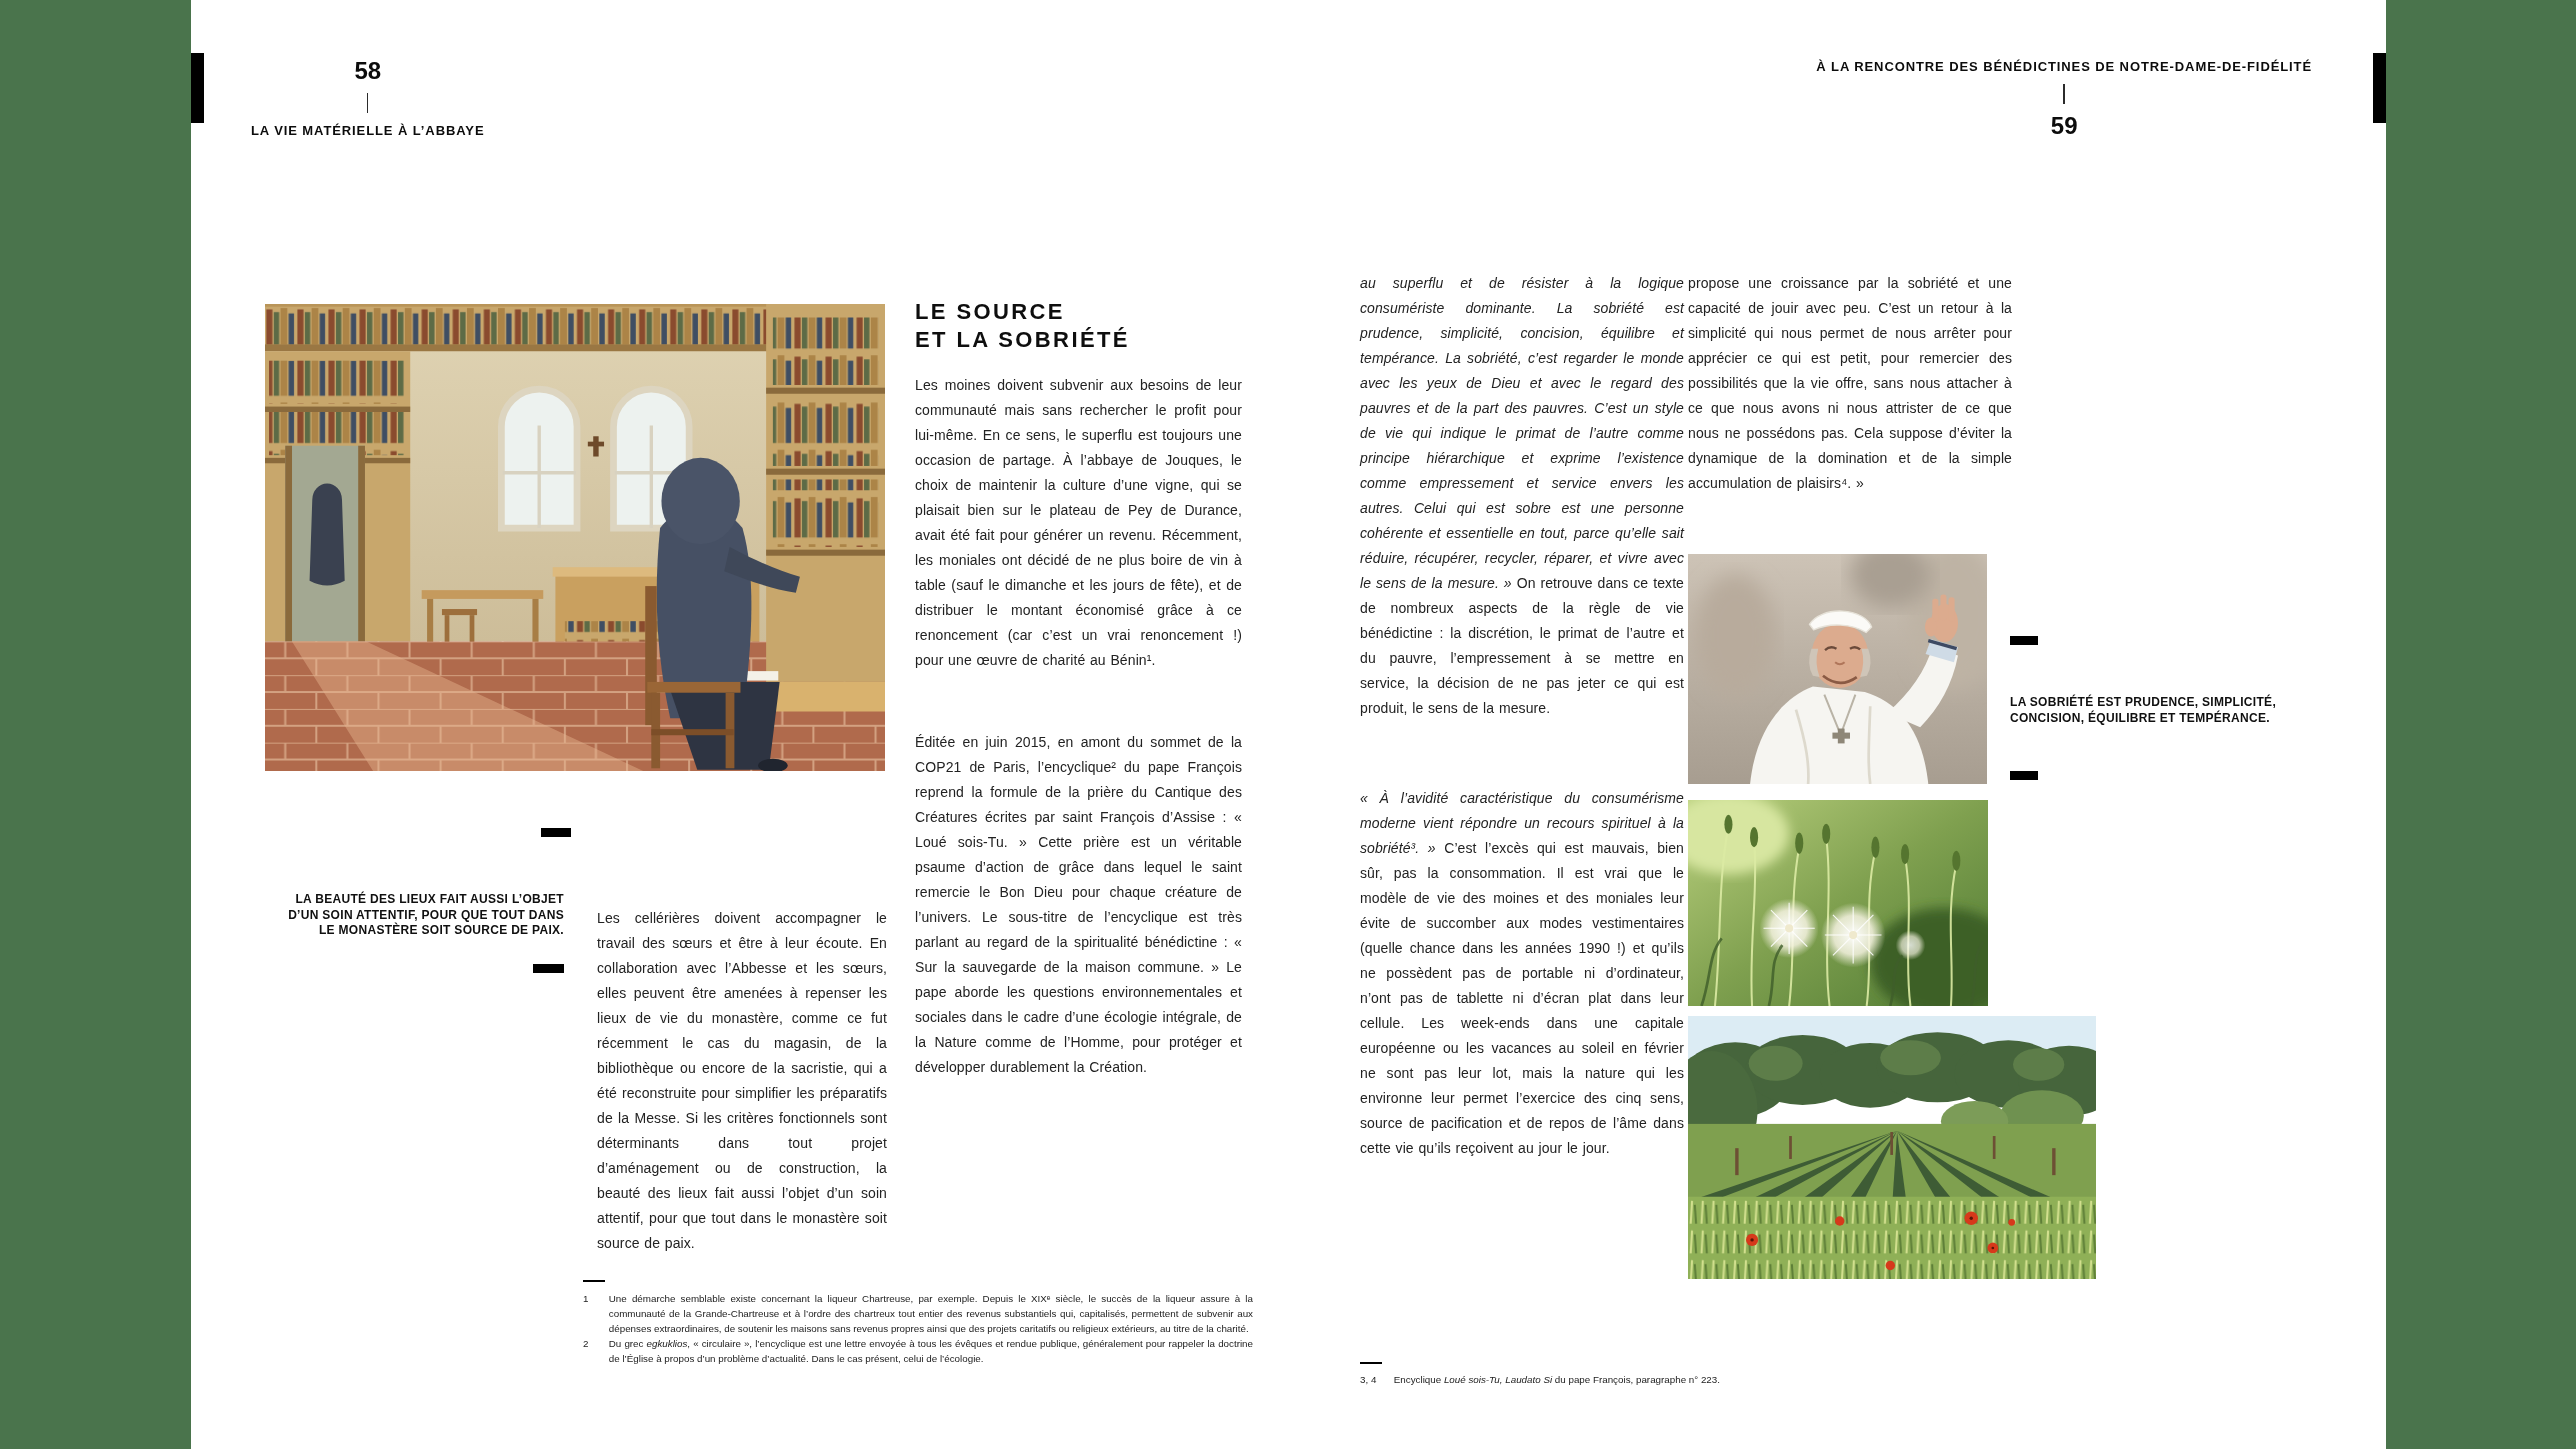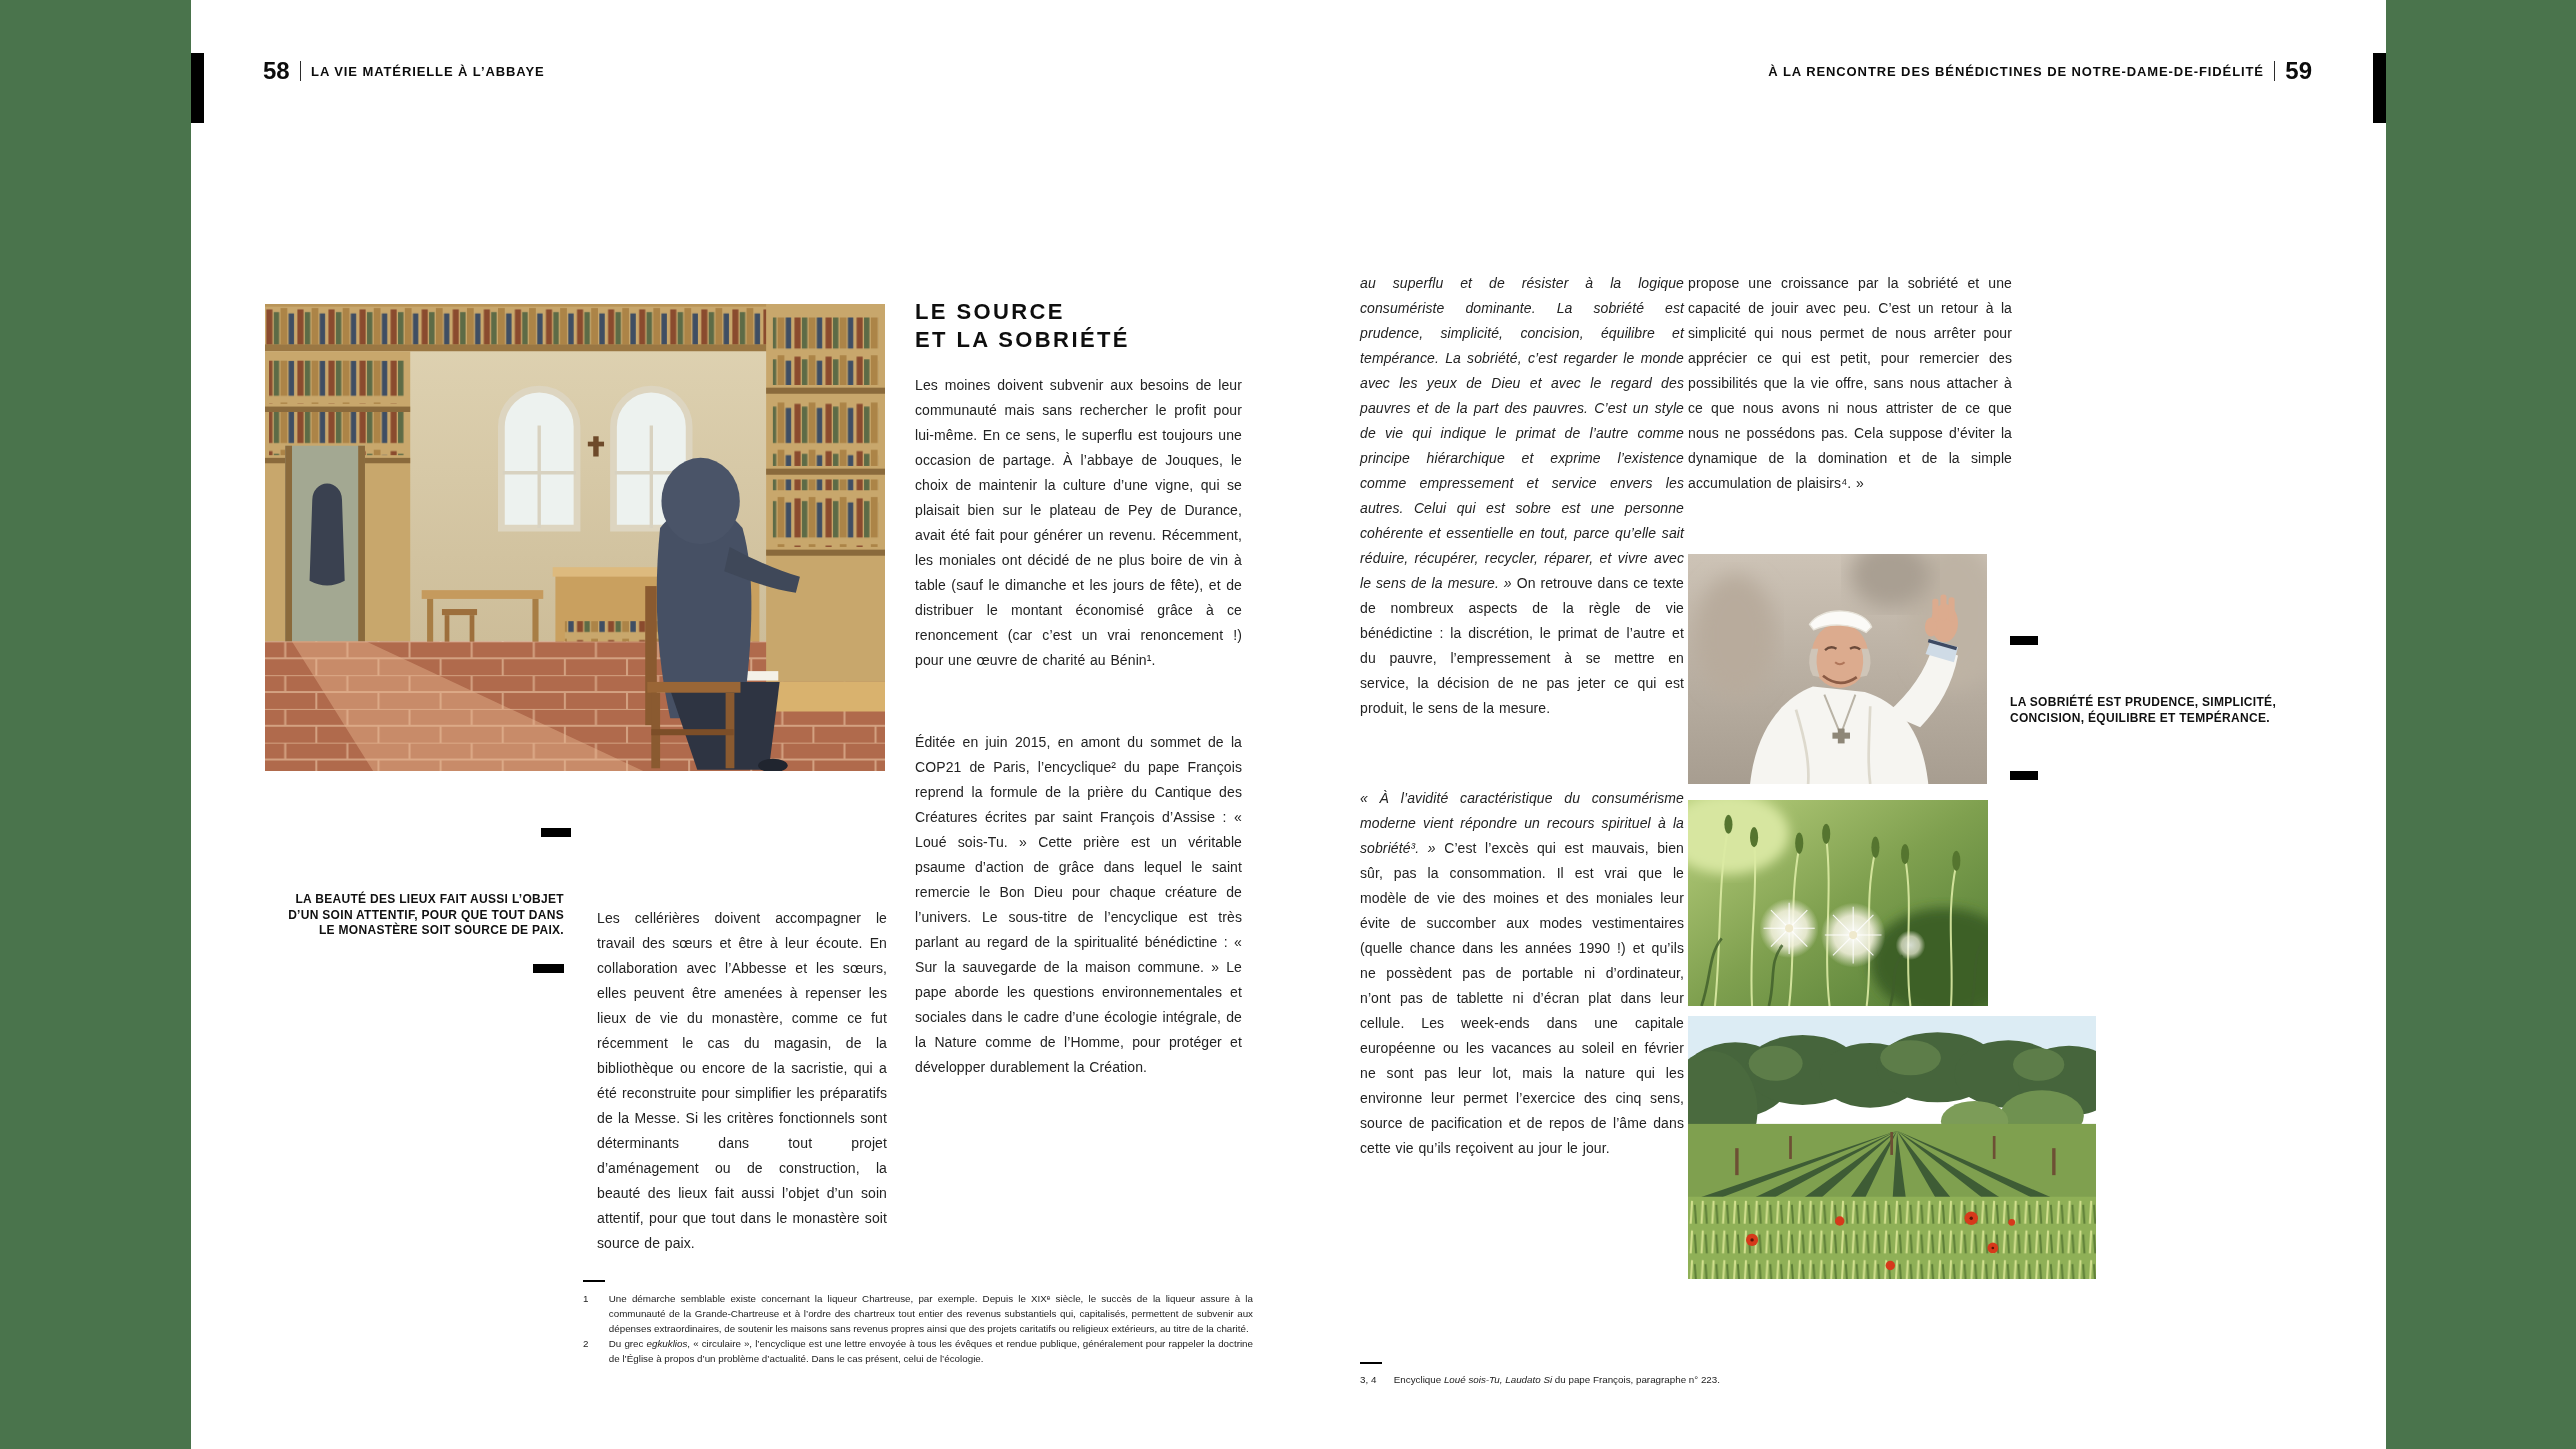--- a/index.html
+++ b/index.html
@@ -7,22 +7,22 @@
           font-family:"Liberation Sans", sans-serif;color:#1f1f1f;}
   .spread{position:absolute;left:191px;top:0;width:2195px;height:1449px;background:#ffffff;}
   .tab{position:absolute;width:13px;height:70px;background:#000;top:53px;}
   .tab.left{left:0;} .tab.right{left:2182px;}
 
   
   .runhead{position:absolute;top:59px;display:flex;align-items:center;gap:10px;}
   .runhead .pgnum{font-size:24px;font-weight:bold;letter-spacing:0;line-height:1;color:#0c0c0c;}
   .runhead .divider{width:1.4px;height:20px;background:#2b2b2b;}
   .runhead .rtitle{font-size:13px;font-weight:bold;letter-spacing:0.9px;color:#0c0c0c;white-space:nowrap;}
-  .runhead-left{left:72px;}
-  .runhead-right{right:74px;}
+  .runhead-left{left:60px;flex-direction:column;}
+  .runhead-right{right:74px;flex-direction:column;}
 
   
   .rule{position:absolute;background:#000;}
 
   
   .sec-heading{position:absolute;font-size:22px;font-weight:bold;letter-spacing:2.4px;line-height:28px;color:#0e0e0e;white-space:nowrap;}
 
   
   .body-col{position:absolute;font-size:14px;line-height:25px;text-align:justify;letter-spacing:0.1px;word-spacing:0.7px;color:#222;}
   .body-col .it{font-style:italic;}

